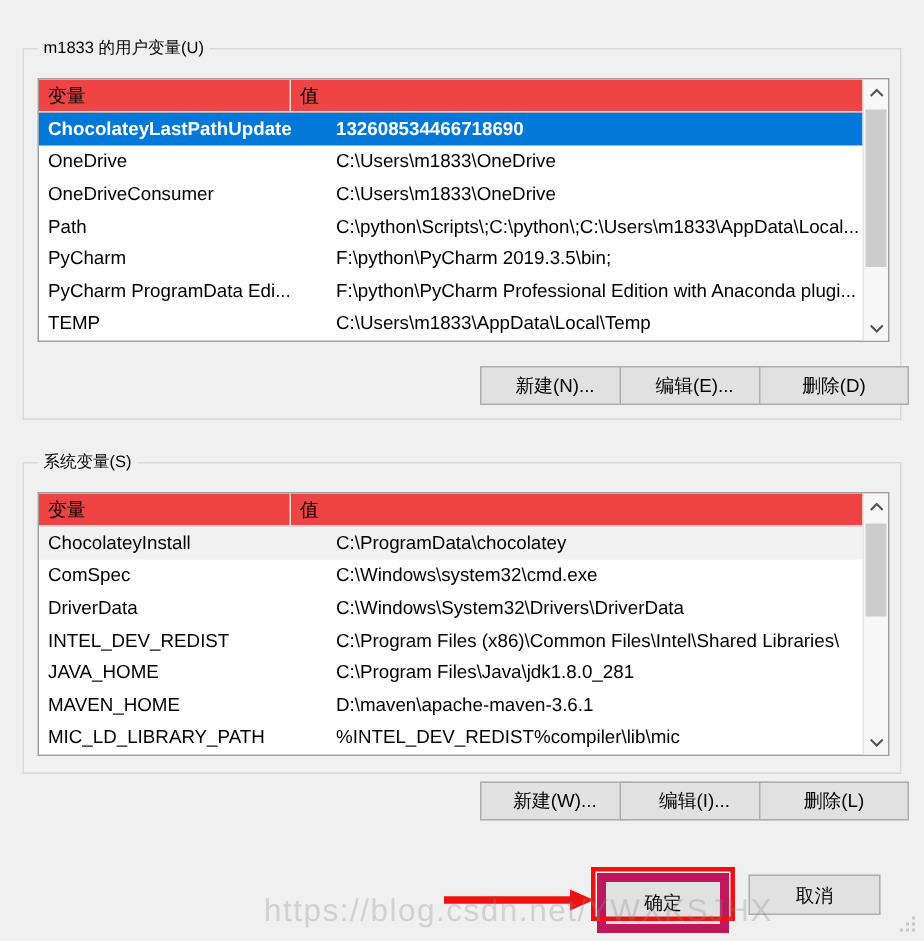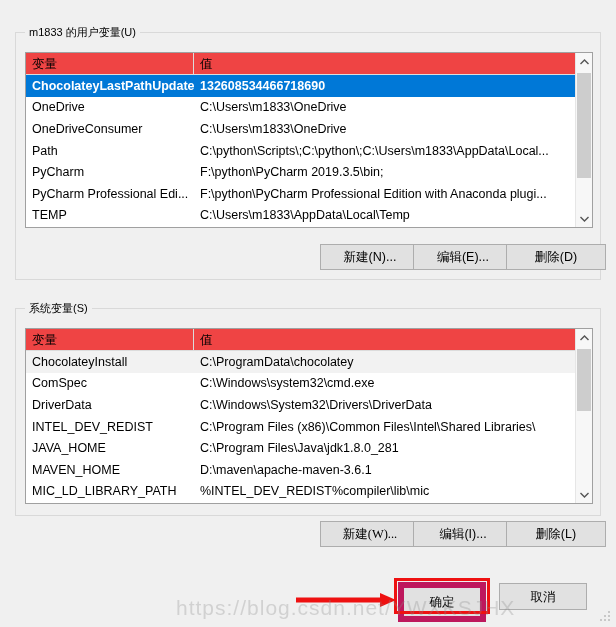--- a/index.html
+++ b/index.html
@@ -102,21 +102,21 @@
   .lv-cell {
     box-sizing: border-box;
     padding-left: 6px;
     font-size: 12.5px;
     line-height: 16px;
     overflow: hidden;
     text-overflow: clip;
     white-space: nowrap;
   }
   .lv-cell.name { width: 168px; }
-  .lv-cell.value { flex: 1; padding-right: 4px; }
+  .lv-cell.value { flex: 1; padding-right: 4px; margin-left: 24px; }
 
   
   .scrollbar {
     position: absolute;
     right: 0;
     top: 0;
     bottom: 0;
     width: 17px;
     background: #f7f7f7;
     border-left: 1px solid #e6e6e6;
@@ -157,21 +157,21 @@
     text-align: center;
     line-height: 24px;
     padding: 0;
     cursor: default;
     user-select: none;
   }
   .btn.small { width: 100px; }
   #btn-user-new   { left: 320px; top: 244px; }
   #btn-user-edit  { left: 413px; top: 244px; }
   #btn-user-del   { left: 506px; top: 244px; }
-  #btn-sys-new    { left: 320px; top: 521px; font-family: Liberation Serif, serif; }
+  #btn-sys-new    { left: 320px; top: 521px; }
   #btn-sys-edit   { left: 413px; top: 521px; }
   #btn-sys-del    { left: 506px; top: 521px; }
 
   #btn-ok {
     left: 398px;
     top: 582px;
     width: 88px;
     height: 40px;
     background: #e1e1e1;
     border: 6px solid #be185d;
@@ -260,21 +260,21 @@
         </div>
         <div class="lv-row">
           <div class="lv-cell name">Path</div>
           <div class="lv-cell value">C:\python\Scripts\;C:\python\;C:\Users\m1833\AppData\Local...</div>
         </div>
         <div class="lv-row">
           <div class="lv-cell name">PyCharm</div>
           <div class="lv-cell value">F:\python\PyCharm 2019.3.5\bin;</div>
         </div>
         <div class="lv-row">
-          <div class="lv-cell name">PyCharm Professional Edi...</div>
+          <div class="lv-cell name">PyCharm ProgramData Edi...</div>
           <div class="lv-cell value">F:\python\PyCharm Professional Edition with Anaconda plugi...</div>
         </div>
         <div class="lv-row">
           <div class="lv-cell name">TEMP</div>
           <div class="lv-cell value">C:\Users\m1833\AppData\Local\Temp</div>
         </div>
       </div>
 
     <div class="scrollbar">
       <div class="sb-btn up">

